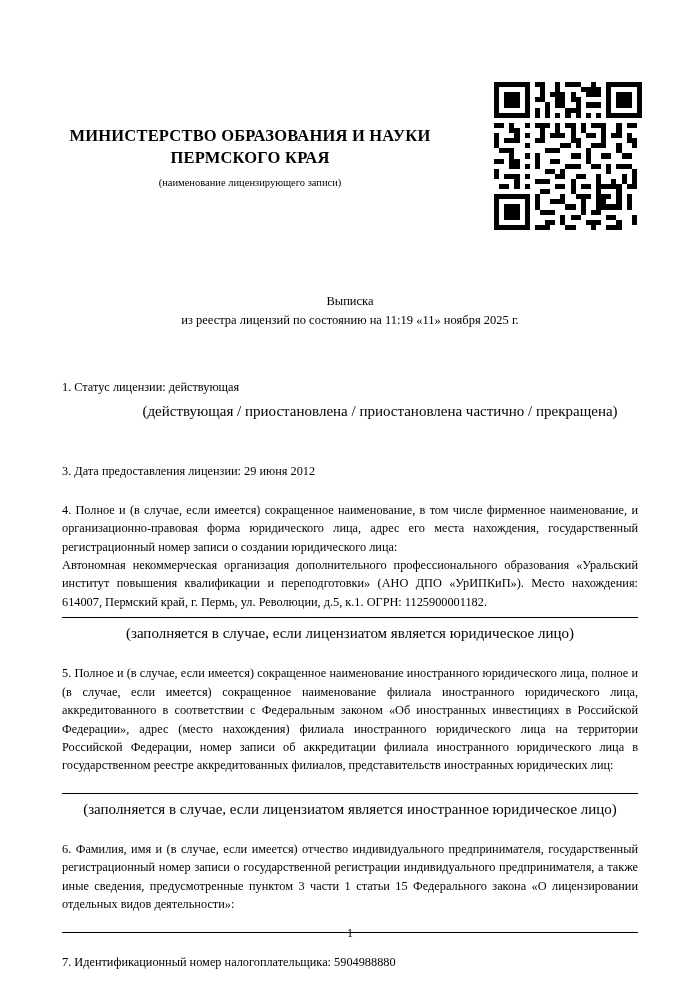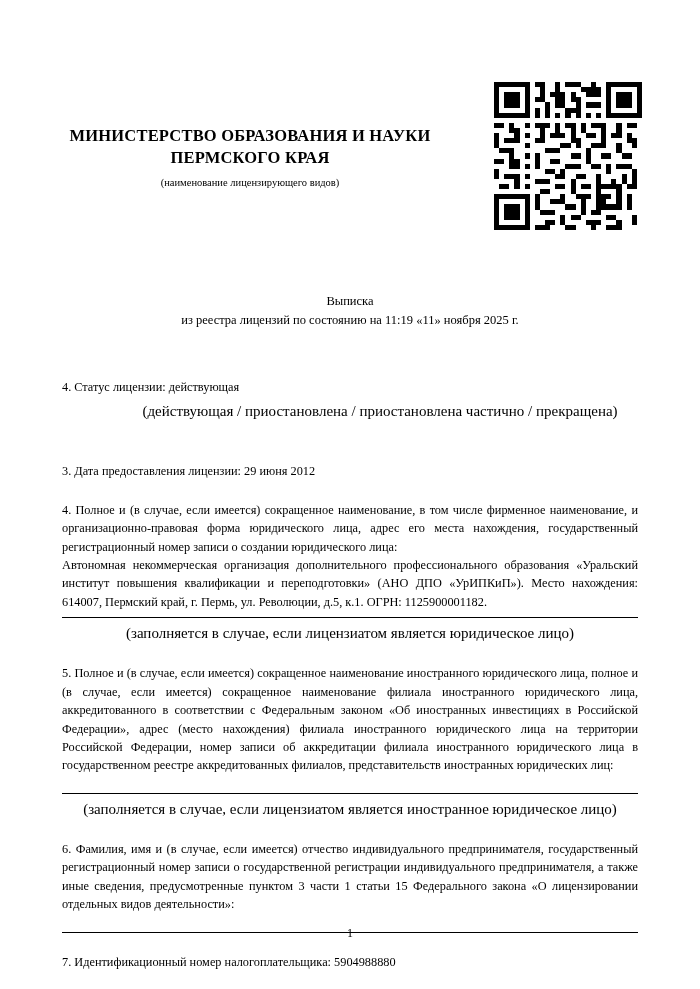--- a/index.html
+++ b/index.html
@@ -249,33 +249,33 @@
         <rect x="24" y="27" width="1" height="2"></rect>
       </g>
     </svg>
   </div>
 
   <div class="header">
     <h1>
       <span>МИНИСТЕРСТВО ОБРАЗОВАНИЯ И НАУКИ</span><br>
       <span>ПЕРМСКОГО КРАЯ</span>
     </h1>
-    <div class="sub">(наименование лицензирующего видов)</div>
+    <div class="sub">(наименование лицензирующего записи)</div>
   </div>
 
   <div class="content">
 
     <div class="doc-title">
       <div>Выписка</div>
       <div>из реестра лицензий по состоянию на 11:19 «11» ноября 2025 г.</div>
     </div>
 
     <div class="spacer-lg"></div>
 
-    <div class="block">4. Статус лицензии: действующая</div>
+    <div class="block">1. Статус лицензии: действующая</div>
     <div class="note indent">(действующая / приостановлена / приостановлена частично / прекращена)</div>
 
     <div class="spacer-md"></div>
 
 
     <div class="spacer-md"></div>
 
     <div class="block">3. Дата предоставления лицензии: 29 июня 2012</div>
 
     <div class="spacer-md"></div>

